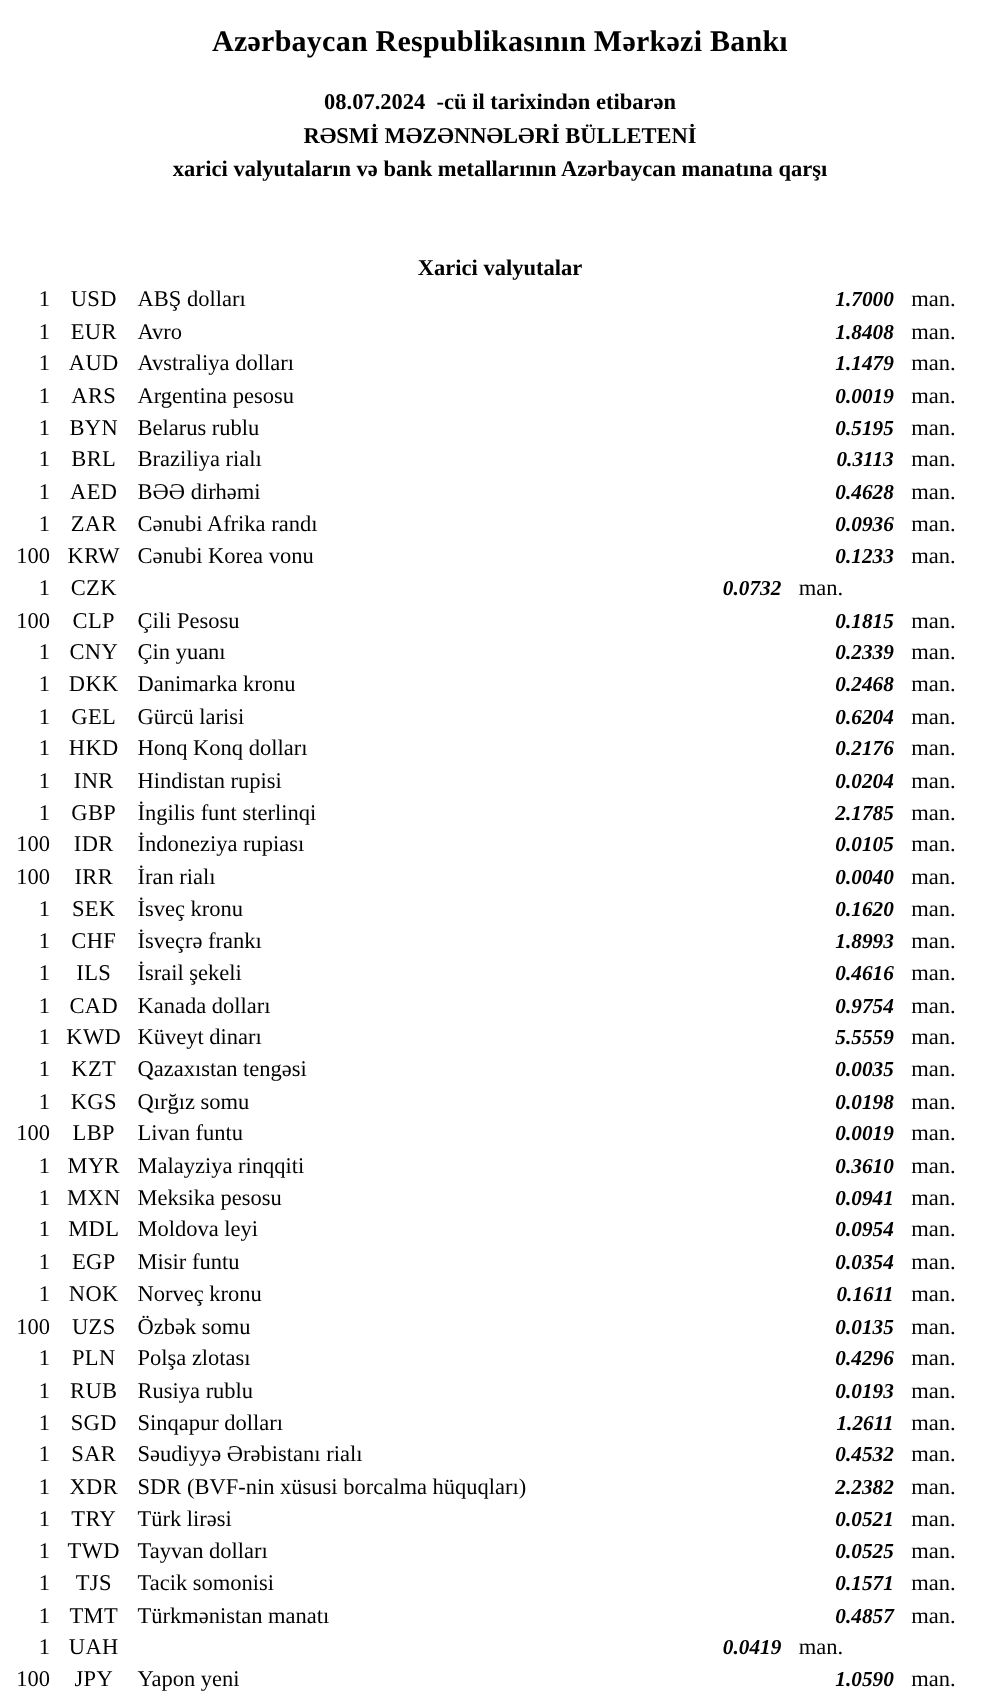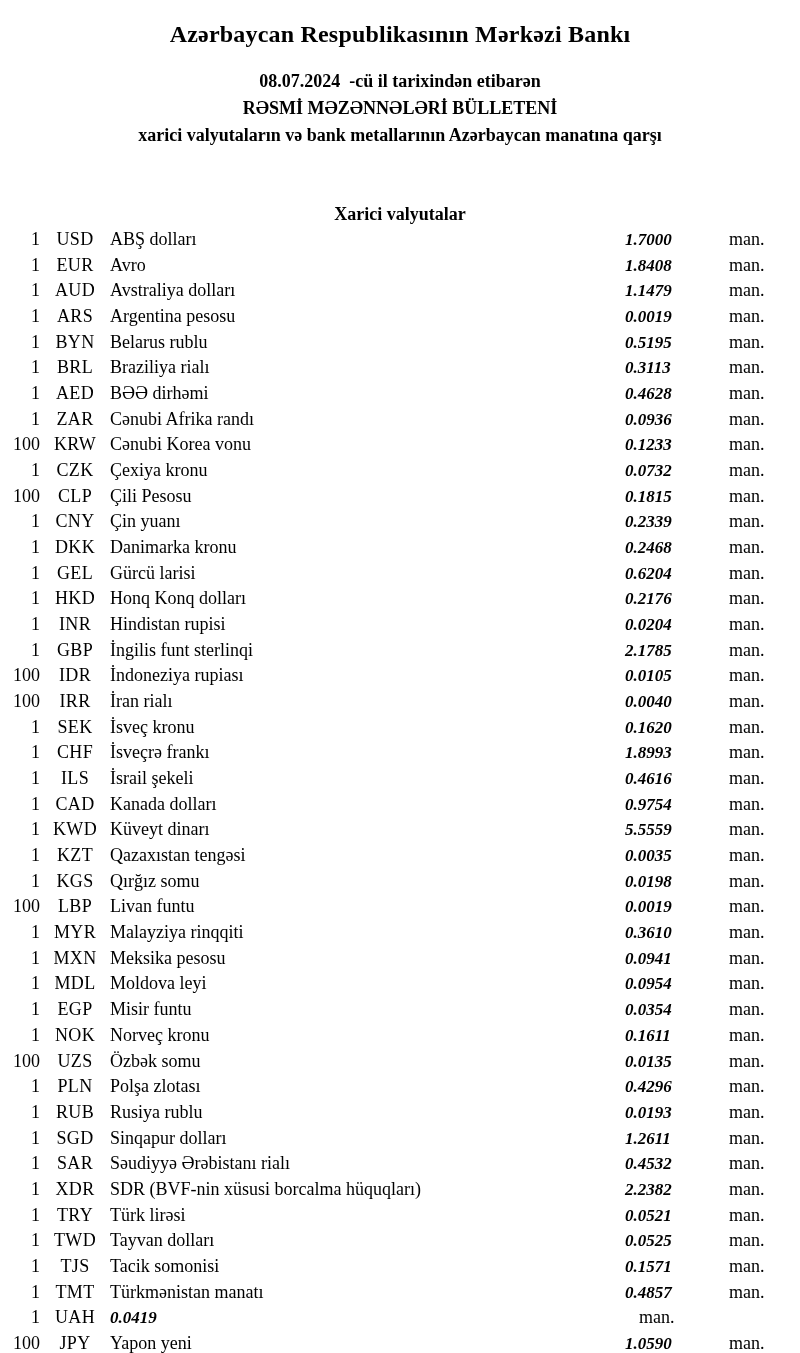--- a/index.html
+++ b/index.html
@@ -37,20 +37,21 @@
   .row {
     display: grid;
     grid-template-columns: 40px 70px 515px 90px 85px;
     line-height: 25.67px;
     font-size: 18px;
   }
   .qty  { text-align: right; }
   .code { text-align: center; letter-spacing: 0.3px; }
   .name { text-align: left; }
   .rate {
+    text-align: right;
     font-weight: bold;
     font-style: italic;
     font-size: 17px;
   }
   .unit { padding-left: 14px; }
 </style>
 </head>
 <body>
 
 <div class="page">
@@ -125,21 +126,20 @@
       <div class="row">
         <span class="qty">100</span>
         <span class="code">KRW</span>
         <span class="name">Cənubi Korea vonu</span>
         <span class="rate">0.1233</span>
         <span class="unit">man.</span>
       </div>
       <div class="row">
         <span class="qty">1</span>
         <span class="code">CZK</span>
-        <span class="name">Çexiya kronu</span>
         <span class="rate">0.0732</span>
         <span class="unit">man.</span>
       </div>
       <div class="row">
         <span class="qty">100</span>
         <span class="code">CLP</span>
         <span class="name">Çili Pesosu</span>
         <span class="rate">0.1815</span>
         <span class="unit">man.</span>
       </div>

